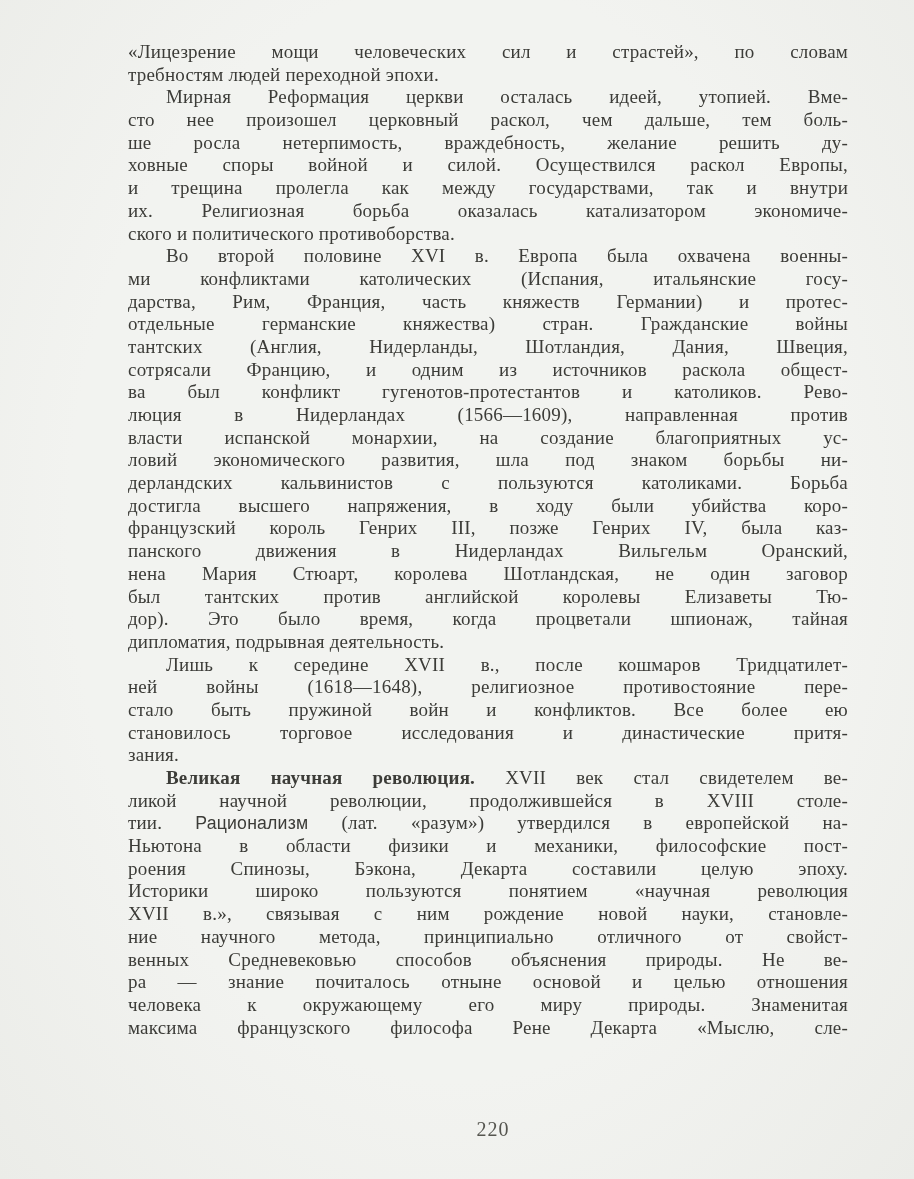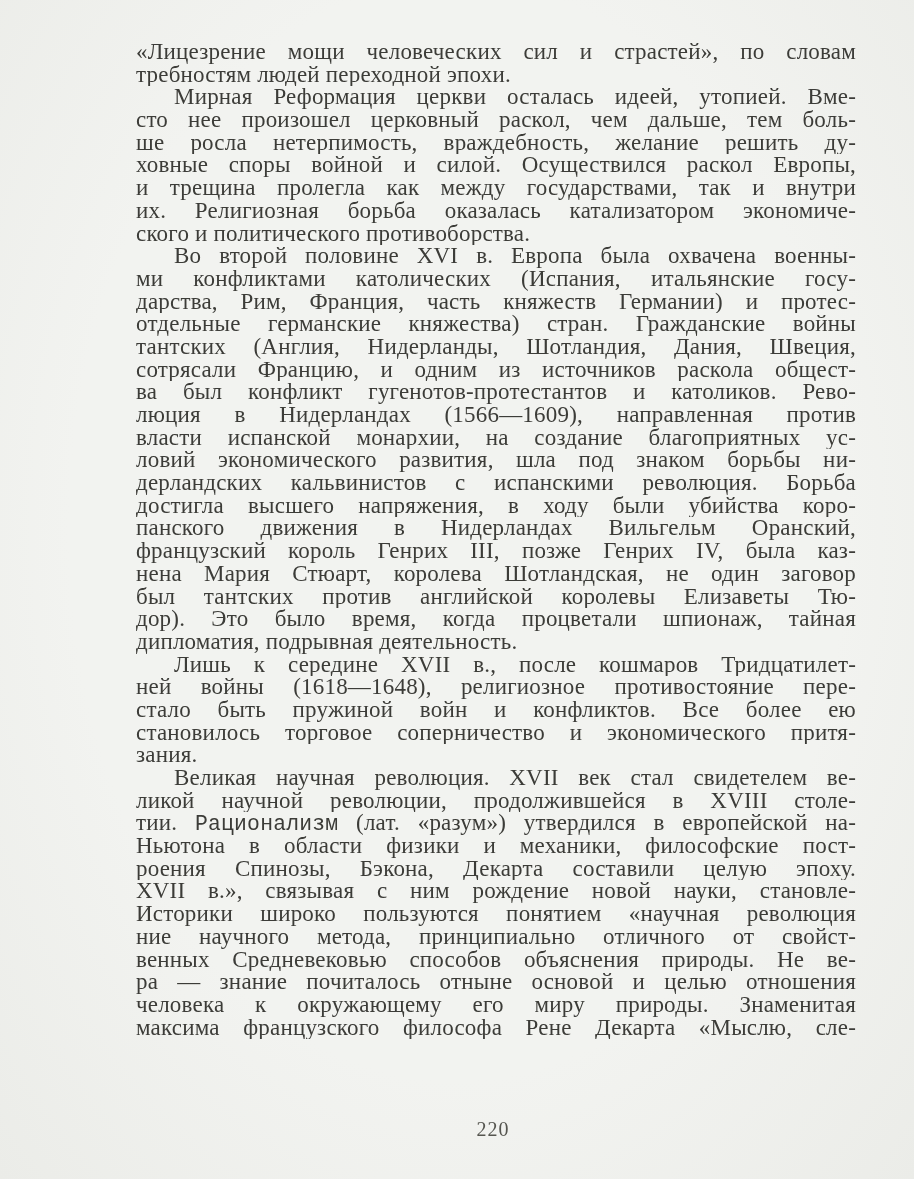--- a/index.html
+++ b/index.html
@@ -13,43 +13,43 @@
     background: radial-gradient(ellipse at 50% 45%, #f2f3f0 60%, #ebece8 100%);
     font-family: "Liberation Serif", "DejaVu Serif", serif;
   }
   .page {
     position: relative;
     width: 914px;
     height: 1179px;
   }
   .textblock {
     position: absolute;
-    left: 136px;
+    left: 128px;
     top: 41px;
     width: 720px;
     color: #3c3c38;
-    font-size: 23px;
+    font-size: 19px;
     line-height: 22.7px;
     letter-spacing: 0.2px;
   }
   .paragraph { margin: 0; }
   .line {
     text-align: justify;
     text-align-last: justify;
     height: 22.7px;
     overflow: hidden;
   }
   .line.indent { text-indent: 38px; }
   .line.endline {
     text-align: left;
     text-align-last: left;
   }
-  .bold { font-weight: 400; margin-top: 12px; }
+  .bold { font-weight: 700; margin-top: 12px; }
   .sans {
-    font-family: Liberation Mono, monospace;
+    font-family: Liberation Sans, sans-serif;
     font-size: 0.93em;
   }
   .page-number {
     position: absolute;
     top: 1118px;
     left: 0;
     width: 914px;
     text-align: center;
     color: #55554f;
     font-size: 20px;
@@ -79,44 +79,44 @@
         <div class="line indent">Во второй половине XVI в. Европа была охвачена военны-</div>
         <div class="line">ми конфликтами католических (Испания, итальянские госу-</div>
         <div class="line">дарства, Рим, Франция, часть княжеств Германии) и протес-</div>
         <div class="line">отдельные германские княжества) стран. Гражданские войны</div>
         <div class="line">тантских (Англия, Нидерланды, Шотландия, Дания, Швеция,</div>
         <div class="line">сотрясали Францию, и одним из источников раскола общест-</div>
         <div class="line">ва был конфликт гугенотов-протестантов и католиков. Рево-</div>
         <div class="line">люция в Нидерландах (1566—1609), направленная против</div>
         <div class="line">власти испанской монархии, на создание благоприятных ус-</div>
         <div class="line">ловий экономического развития, шла под знаком борьбы ни-</div>
-        <div class="line">дерландских кальвинистов с испанскими революция. Борьба</div>
+        <div class="line">дерландских кальвинистов с пользуются католиками. Борьба</div>
         <div class="line">достигла высшего напряжения, в ходу были убийства коро-</div>
+        <div class="line">французский король Генрих III, позже Генрих IV, была каз-</div>
         <div class="line">панского движения в Нидерландах Вильгельм Оранский,</div>
-        <div class="line">французский король Генрих III, позже Генрих IV, была каз-</div>
         <div class="line">нена Мария Стюарт, королева Шотландская, не один заговор</div>
         <div class="line">был тантских против английской королевы Елизаветы Тю-</div>
         <div class="line">дор). Это было время, когда процветали шпионаж, тайная</div>
         <div class="line endline">дипломатия, подрывная деятельность.</div>
       </div>
       <div class="paragraph">
         <div class="line indent">Лишь к середине XVII в., после кошмаров Тридцатилет-</div>
         <div class="line">ней войны (1618—1648), религиозное противостояние пере-</div>
         <div class="line">стало быть пружиной войн и конфликтов. Все более ею</div>
-        <div class="line">становилось торговое соперничество и экономического притя-</div>
+        <div class="line">становилось торговое исследования и династические притя-</div>
         <div class="line endline">зания.</div>
       </div>
       <div class="paragraph">
         <div class="line indent"><span class="bold">Великая научная революция.</span><span> XVII век стал свидетелем ве-</span></div>
         <div class="line">ликой научной революции, продолжившейся в XVIII столе-</div>
         <div class="line"><span>тии. </span><span class="sans">Рационализм</span><span> (лат. «разум») утвердился в европейской на-</span></div>
         <div class="line">Ньютона в области физики и механики, философские пост-</div>
         <div class="line">роения Спинозы, Бэкона, Декарта составили целую эпоху.</div>
+        <div class="line">Историки широко пользуются понятием «научная революция</div>
         <div class="line">XVII в.», связывая с ним рождение новой науки, становле-</div>
-        <div class="line">Историки широко пользуются понятием «научная революция</div>
         <div class="line">ние научного метода, принципиально отличного от свойст-</div>
         <div class="line">венных Средневековью способов объяснения природы. Не ве-</div>
         <div class="line">ра — знание почиталось отныне основой и целью отношения</div>
         <div class="line">человека к окружающему его миру природы. Знаменитая</div>
         <div class="line">максима французского философа Рене Декарта «Мыслю, сле-</div>
       </div>
     </main>
   <div class="page-number">220</div>
 </div>
 

